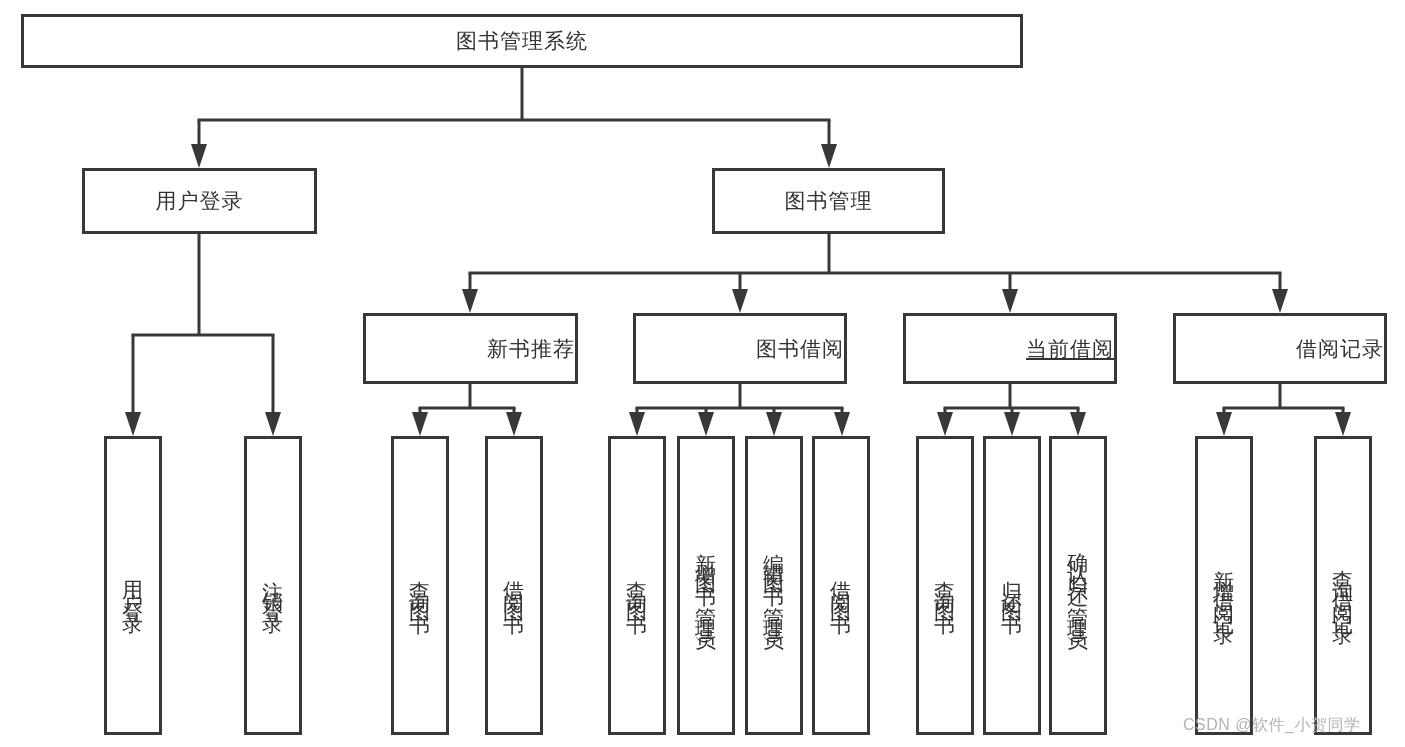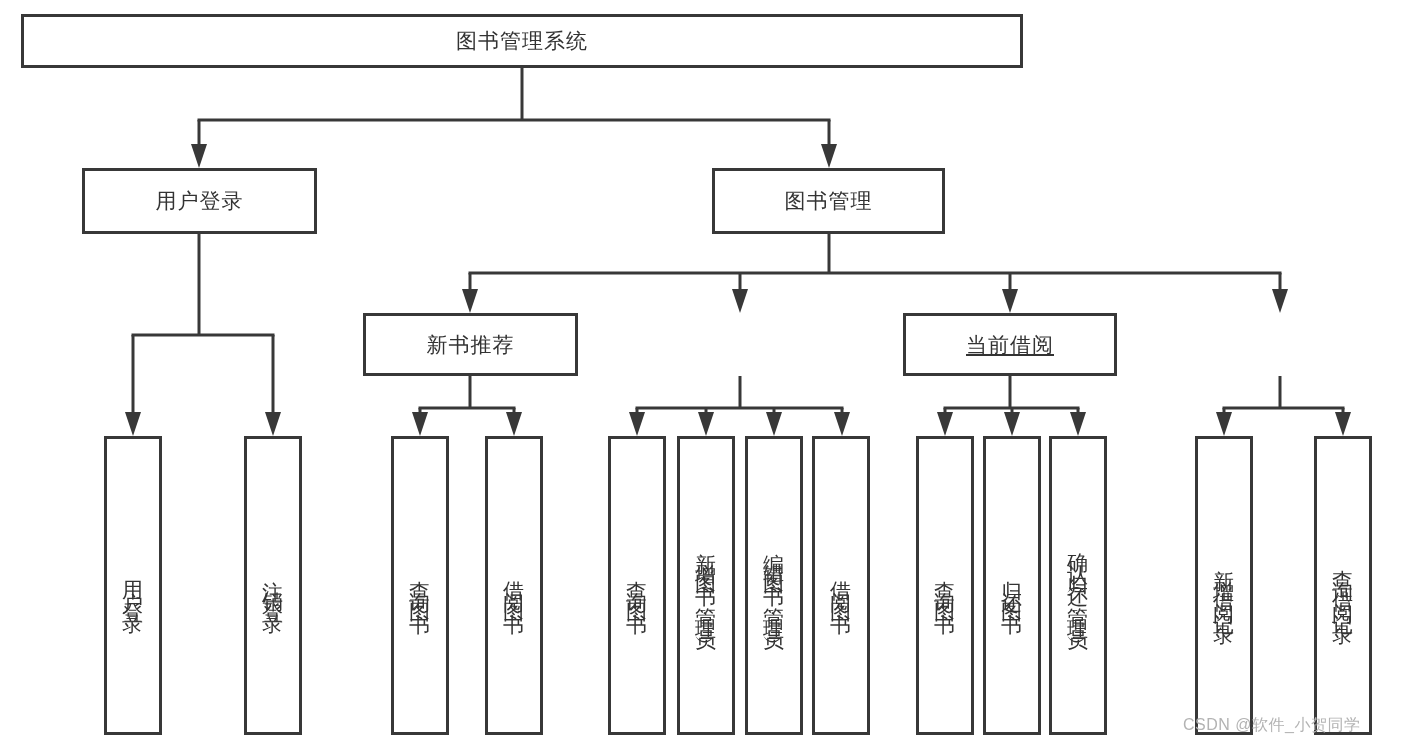--- a/index.html
+++ b/index.html
@@ -17,21 +17,21 @@
     border:3px solid var(--line,#383838);
     background:#fff;
     display:flex;align-items:center;justify-content:center;
     font-size:21px;
     letter-spacing:1px;
     color:var(--text,#333333);
     z-index:2;
   }
   .root{left:21px;top:14px;width:1002px;height:54px;}
   .lvl2{top:168px;width:235px;height:66px;}
-  .lvl3{top:313px;width:215px;height:63px;}
+  .lvl3{top:313px;width:215px;height:71px;justify-content:flex-end;}
   .leaf{top:436px;width:58px;height:299px;}
   .leaf span{
     writing-mode:vertical-rl;
     text-orientation:mixed;
     font-size:21px;
     letter-spacing:11px;
     line-height:1;
     white-space:nowrap;
   }
   svg.wires{position:absolute;left:0;top:0;z-index:1;}
@@ -135,23 +135,29 @@
   <div class="node lvl2" style="left:82px;">
     <span>用户登录</span>
   </div>
   <div class="node lvl2" style="left:712px;width:233px;align-items:center;">
     <span>图书管理</span>
   </div>
 
   <div class="node lvl3" style="left:363px;">
     <span>新书推荐</span>
   </div>
+  <div class="node lvl3" style="left:633px;width:214px;">
+    <span>图书借阅</span>
+  </div>
   <div class="node lvl3" style="left:903px;width:214px;text-decoration:underline;">
     <span>当前借阅</span>
   </div>
+  <div class="node lvl3" style="left:1173px;width:214px;">
+    <span>借阅记录</span>
+  </div>
 
   <div class="node leaf" style="left:104px;">
     <span>用户登录</span>
   </div>
   <div class="node leaf" style="left:244px;">
     <span>注销登录</span>
   </div>
 
   <div class="node leaf" style="left:391px;">
     <span>查询图书</span>

